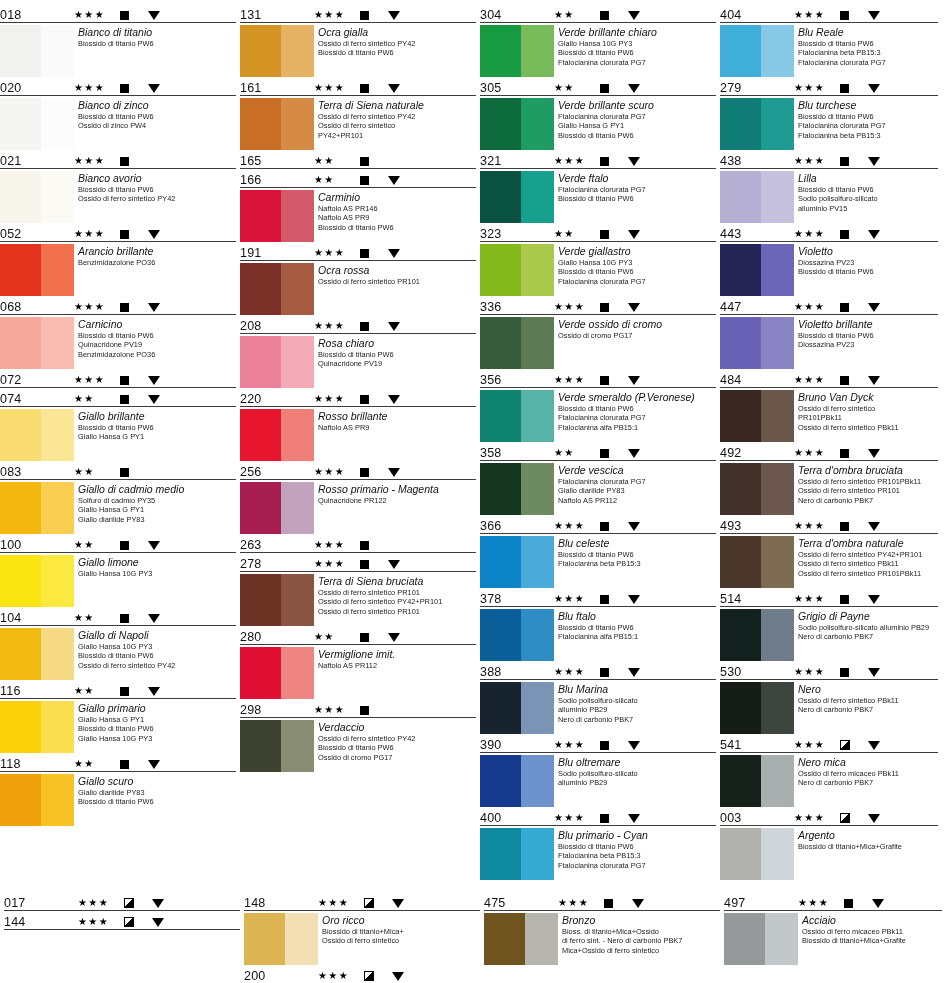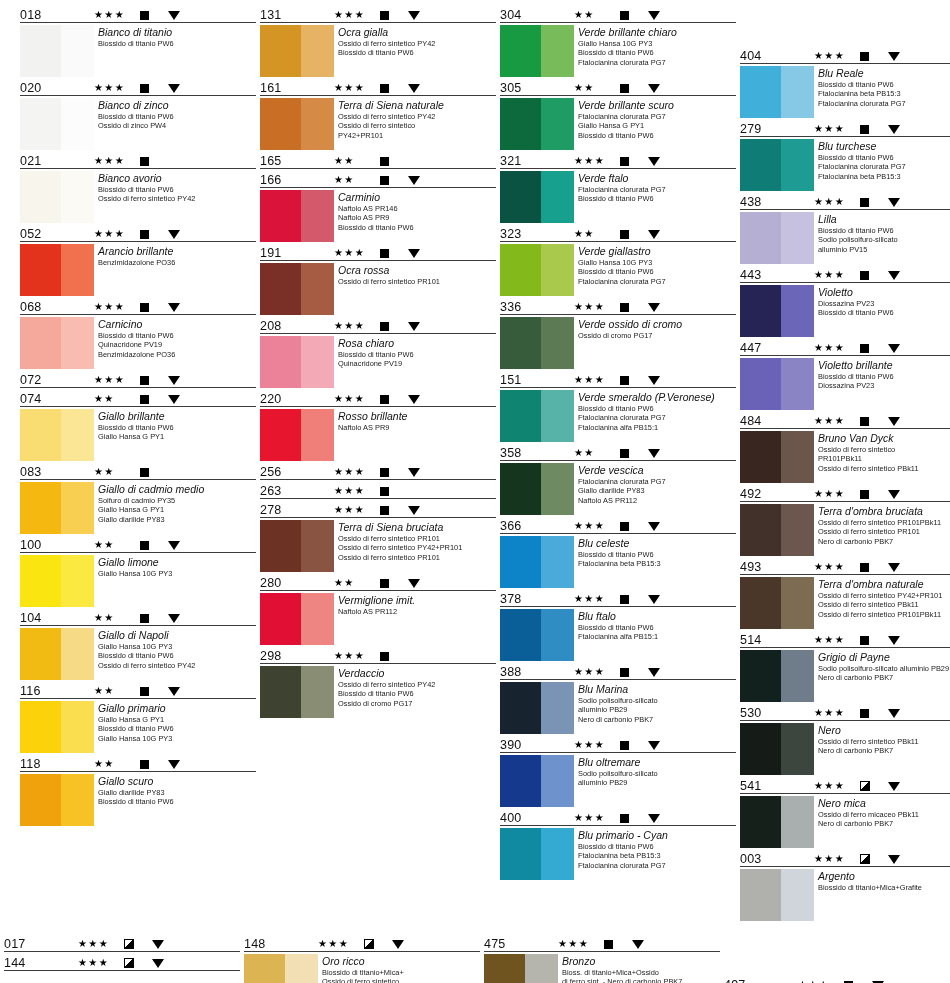--- a/index.html
+++ b/index.html
@@ -12,28 +12,28 @@
   #page {
     width: 950px;
     height: 983px;
     position: relative;
     background: #fff;
     overflow: hidden;
   }
   .columns {
     display: flex;
     width: 948px;
-    padding: 6px 4px 0 20px;
+    padding: 6px 4px 0 0;
   }
   .col {
     width: 240px;
     flex: 0 0 240px;
     padding-right: 4px;
   }
-  .col.last { width: 222px; flex: 0 0 222px; margin-top: 41px; }
+  .col.last { width: 222px; flex: 0 0 222px; }
 
   
   .entry { margin-bottom: 2px; }
 
   .entry-head {
     display: flex;
     align-items: flex-end;
     height: 17px;
     border-bottom: 1.6px solid #3b3b3b;
     padding-bottom: 0px;
@@ -593,20 +593,30 @@
             <div class="marks">
               <div class="stars">★★★</div>
               <div class="opacity-mark">
                 <span class="sq"></span>
               </div>
               <div class="tri-wrap">
                 <span class="tri"></span>
               </div>
             </div>
           </div>
+          <div class="entry-body">
+            <div class="swatch">
+              <div class="full" style="background: rgb(166, 30, 77);"></div>
+              <div class="tint" style="background: rgb(195, 162, 189);"></div>
+            </div>
+            <div class="info">
+              <div class="pname">Rosso primario - Magenta</div>
+              <div class="pig">Quinacridone PR122</div>
+            </div>
+          </div>
         </div>
         <div class="entry">
           <div class="entry-head">
             <div class="code">263</div>
             <div class="marks">
               <div class="stars">★★★</div>
               <div class="opacity-mark">
                 <span class="sq"></span>
               </div>
               <div class="tri-wrap">
@@ -815,21 +825,21 @@
               <div class="tint" style="background: rgb(92, 122, 83);"></div>
             </div>
             <div class="info">
               <div class="pname">Verde ossido di cromo</div>
               <div class="pig">Ossido di cromo PG17</div>
             </div>
           </div>
         </div>
         <div class="entry">
           <div class="entry-head">
-            <div class="code">151</div>
+            <div class="code">356</div>
             <div class="marks">
               <div class="stars">★★★</div>
               <div class="opacity-mark">
                 <span class="sq"></span>
               </div>
               <div class="tri-wrap">
                 <span class="tri"></span>
               </div>
             </div>
           </div>

